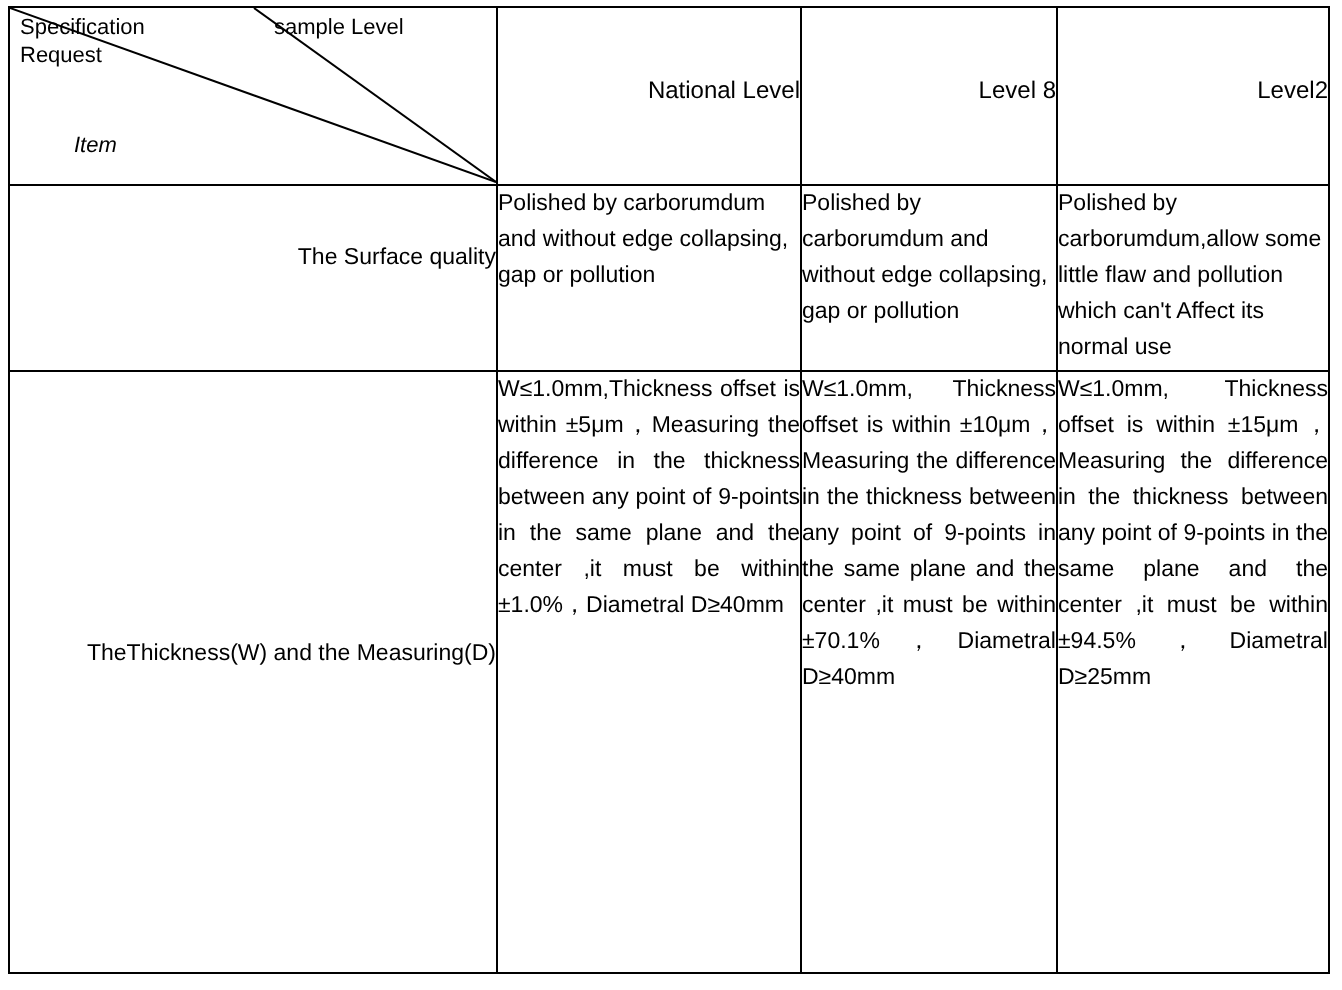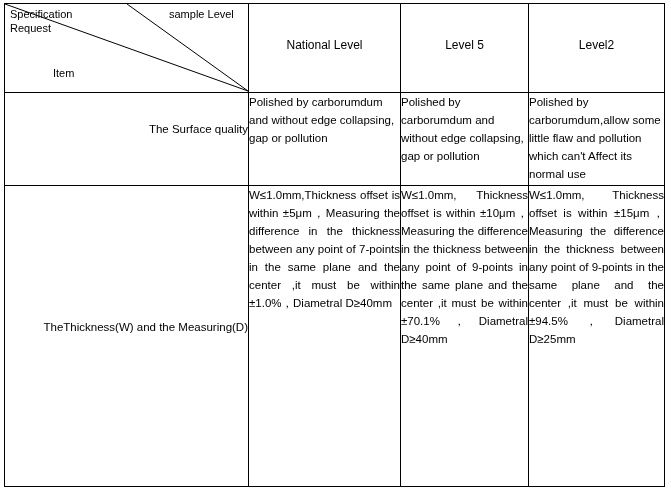--- a/index.html
+++ b/index.html
@@ -52,37 +52,39 @@
     position: absolute;
     font-size: 11px;
     line-height: 14px;
     white-space: pre-line;
   }
   .corner .lbl-spec {
     left: 5px;
     top: 3px;
   }
   .corner .lbl-sample {
-    left: 164px;
+    left: 132px;
     top: 3px;
   }
   .corner .lbl-item {
-    left: 48px;
+    left: 32px;
     top: 62px;
+    font-style: italic;
   }
 
   .hdr-cell {
     text-align: center;
     vertical-align: middle;
     height: 88px;
     font-size: 12px;
   }
   .hdr-cell .inner {
     display: block;
     padding-top: 34px;
+    text-align: right;
   }
 
   
   .row-surface td { height: 92px; margin-left: 33px; }
   .row-thick td { height: 300px; }
 
   .rowlabel {
     text-align: right;
     vertical-align: middle;
     font-size: 11.5px;
@@ -122,39 +124,39 @@
           </svg>
           <span class="lbl lbl-spec">Specification
 Request</span>
           <span class="lbl lbl-sample">sample Level</span>
           <span class="lbl lbl-item">Item</span>
         </td>
         <td class="hdr-cell">
           <span class="inner">National Level</span>
         </td>
         <td class="hdr-cell">
-          <span class="inner">Level 5</span>
+          <span class="inner">Level 8</span>
         </td>
         <td class="hdr-cell">
           <span class="inner">Level2</span>
         </td>
       </tr>
 
       <tr class="row-surface">
         <td class="rowlabel surface">
           <span class="inner">The Surface quality</span>
         </td>
         <td class="cellbody">Polished by carborumdum and without edge collapsing,  gap or pollution</td>
         <td class="cellbody">Polished by carborumdum and without edge collapsing,  gap or pollution</td>
         <td class="cellbody">Polished by carborumdum,allow some little flaw and pollution which can't Affect its normal use</td>
       </tr>
 
       <tr class="row-thick">
         <td class="rowlabel thick">
           <span class="inner">TheThickness(W) and the Measuring(D)</span>
         </td>
-        <td class="cellbody just">W≤1.0mm,Thickness offset is within ±5μm，Measuring the difference in the thickness between any point of 7-points in  the same plane   and the center ,it must be within ±1.0%，Diametral D≥40mm</td>
+        <td class="cellbody just">W≤1.0mm,Thickness offset is within ±5μm，Measuring the difference in the thickness between any point of 9-points in  the same plane   and the center ,it must be within ±1.0%，Diametral D≥40mm</td>
         <td class="cellbody just">W≤1.0mm, Thickness offset is within ±10μm，Measuring the difference in the thickness between any point of 9-points in  the same plane  and the center ,it must be within ±70.1%，Diametral D≥40mm</td>
         <td class="cellbody just">W≤1.0mm, Thickness offset is within ±15μm，Measuring the difference in the thickness between any point of 9-points in   the same plane  and the center ,it must be within ±94.5%，Diametral D≥25mm</td>
       </tr>
     </tbody>
   </table>
 </div>
 
 </body></html>

